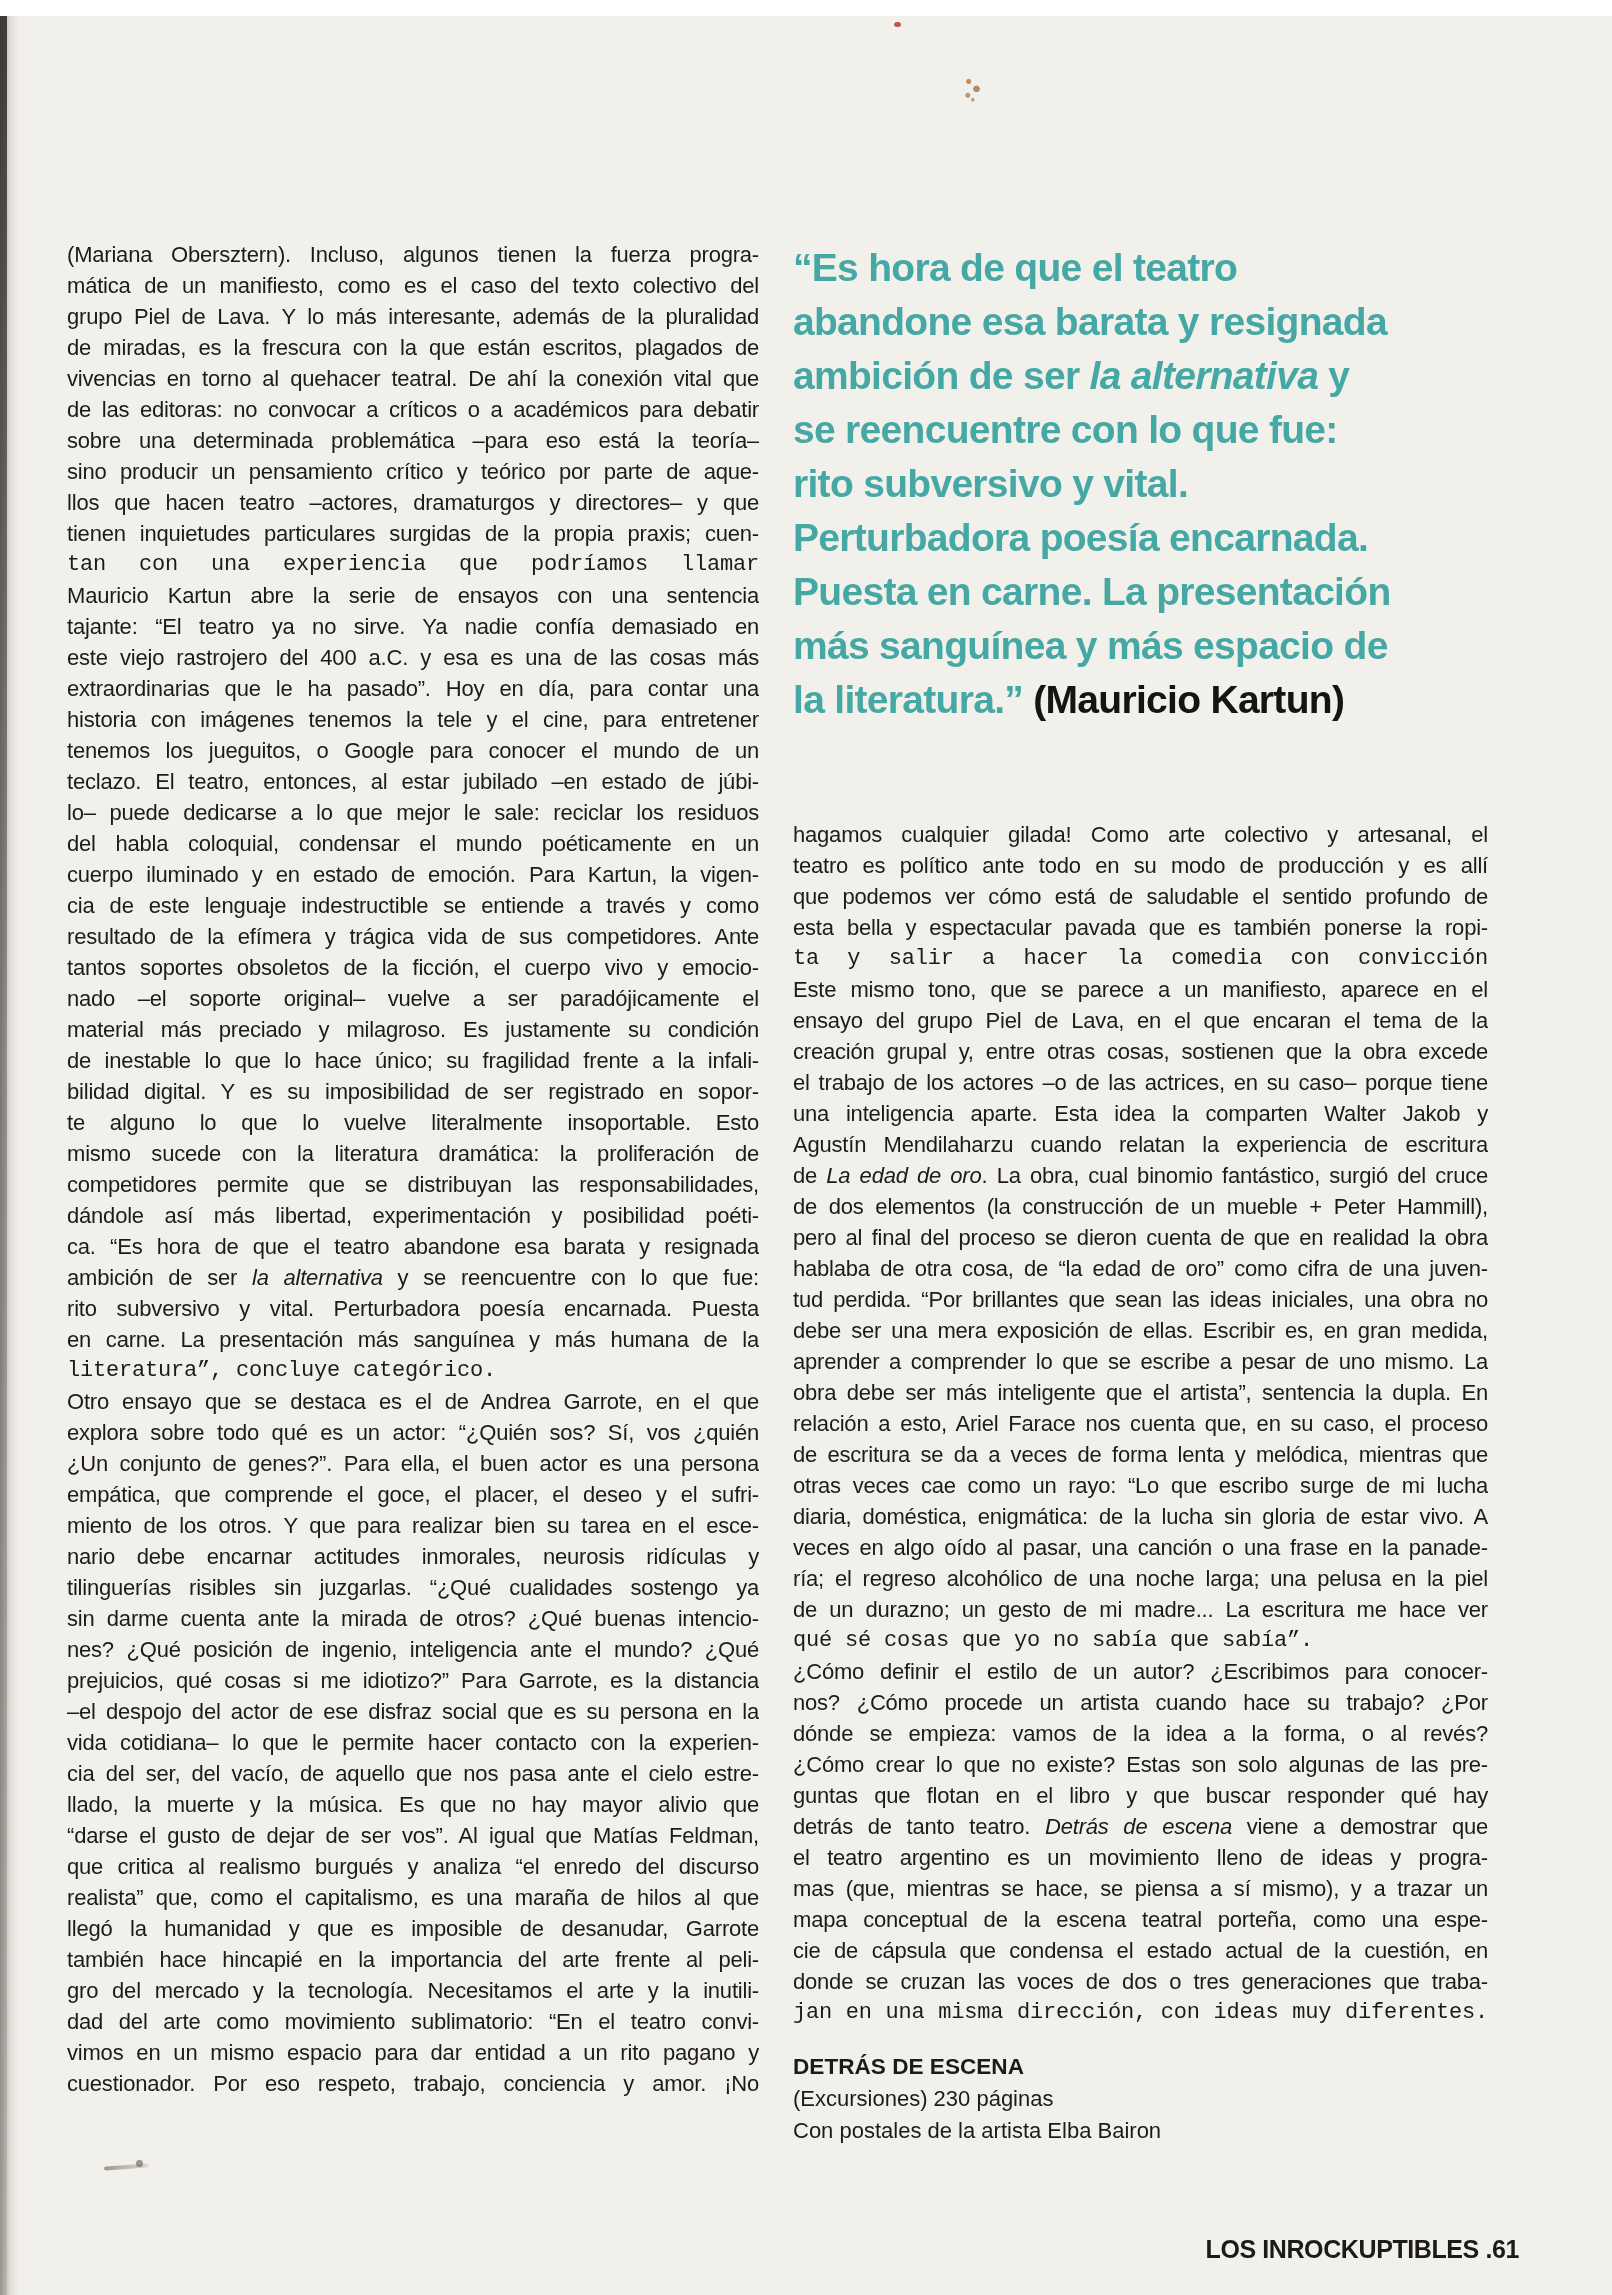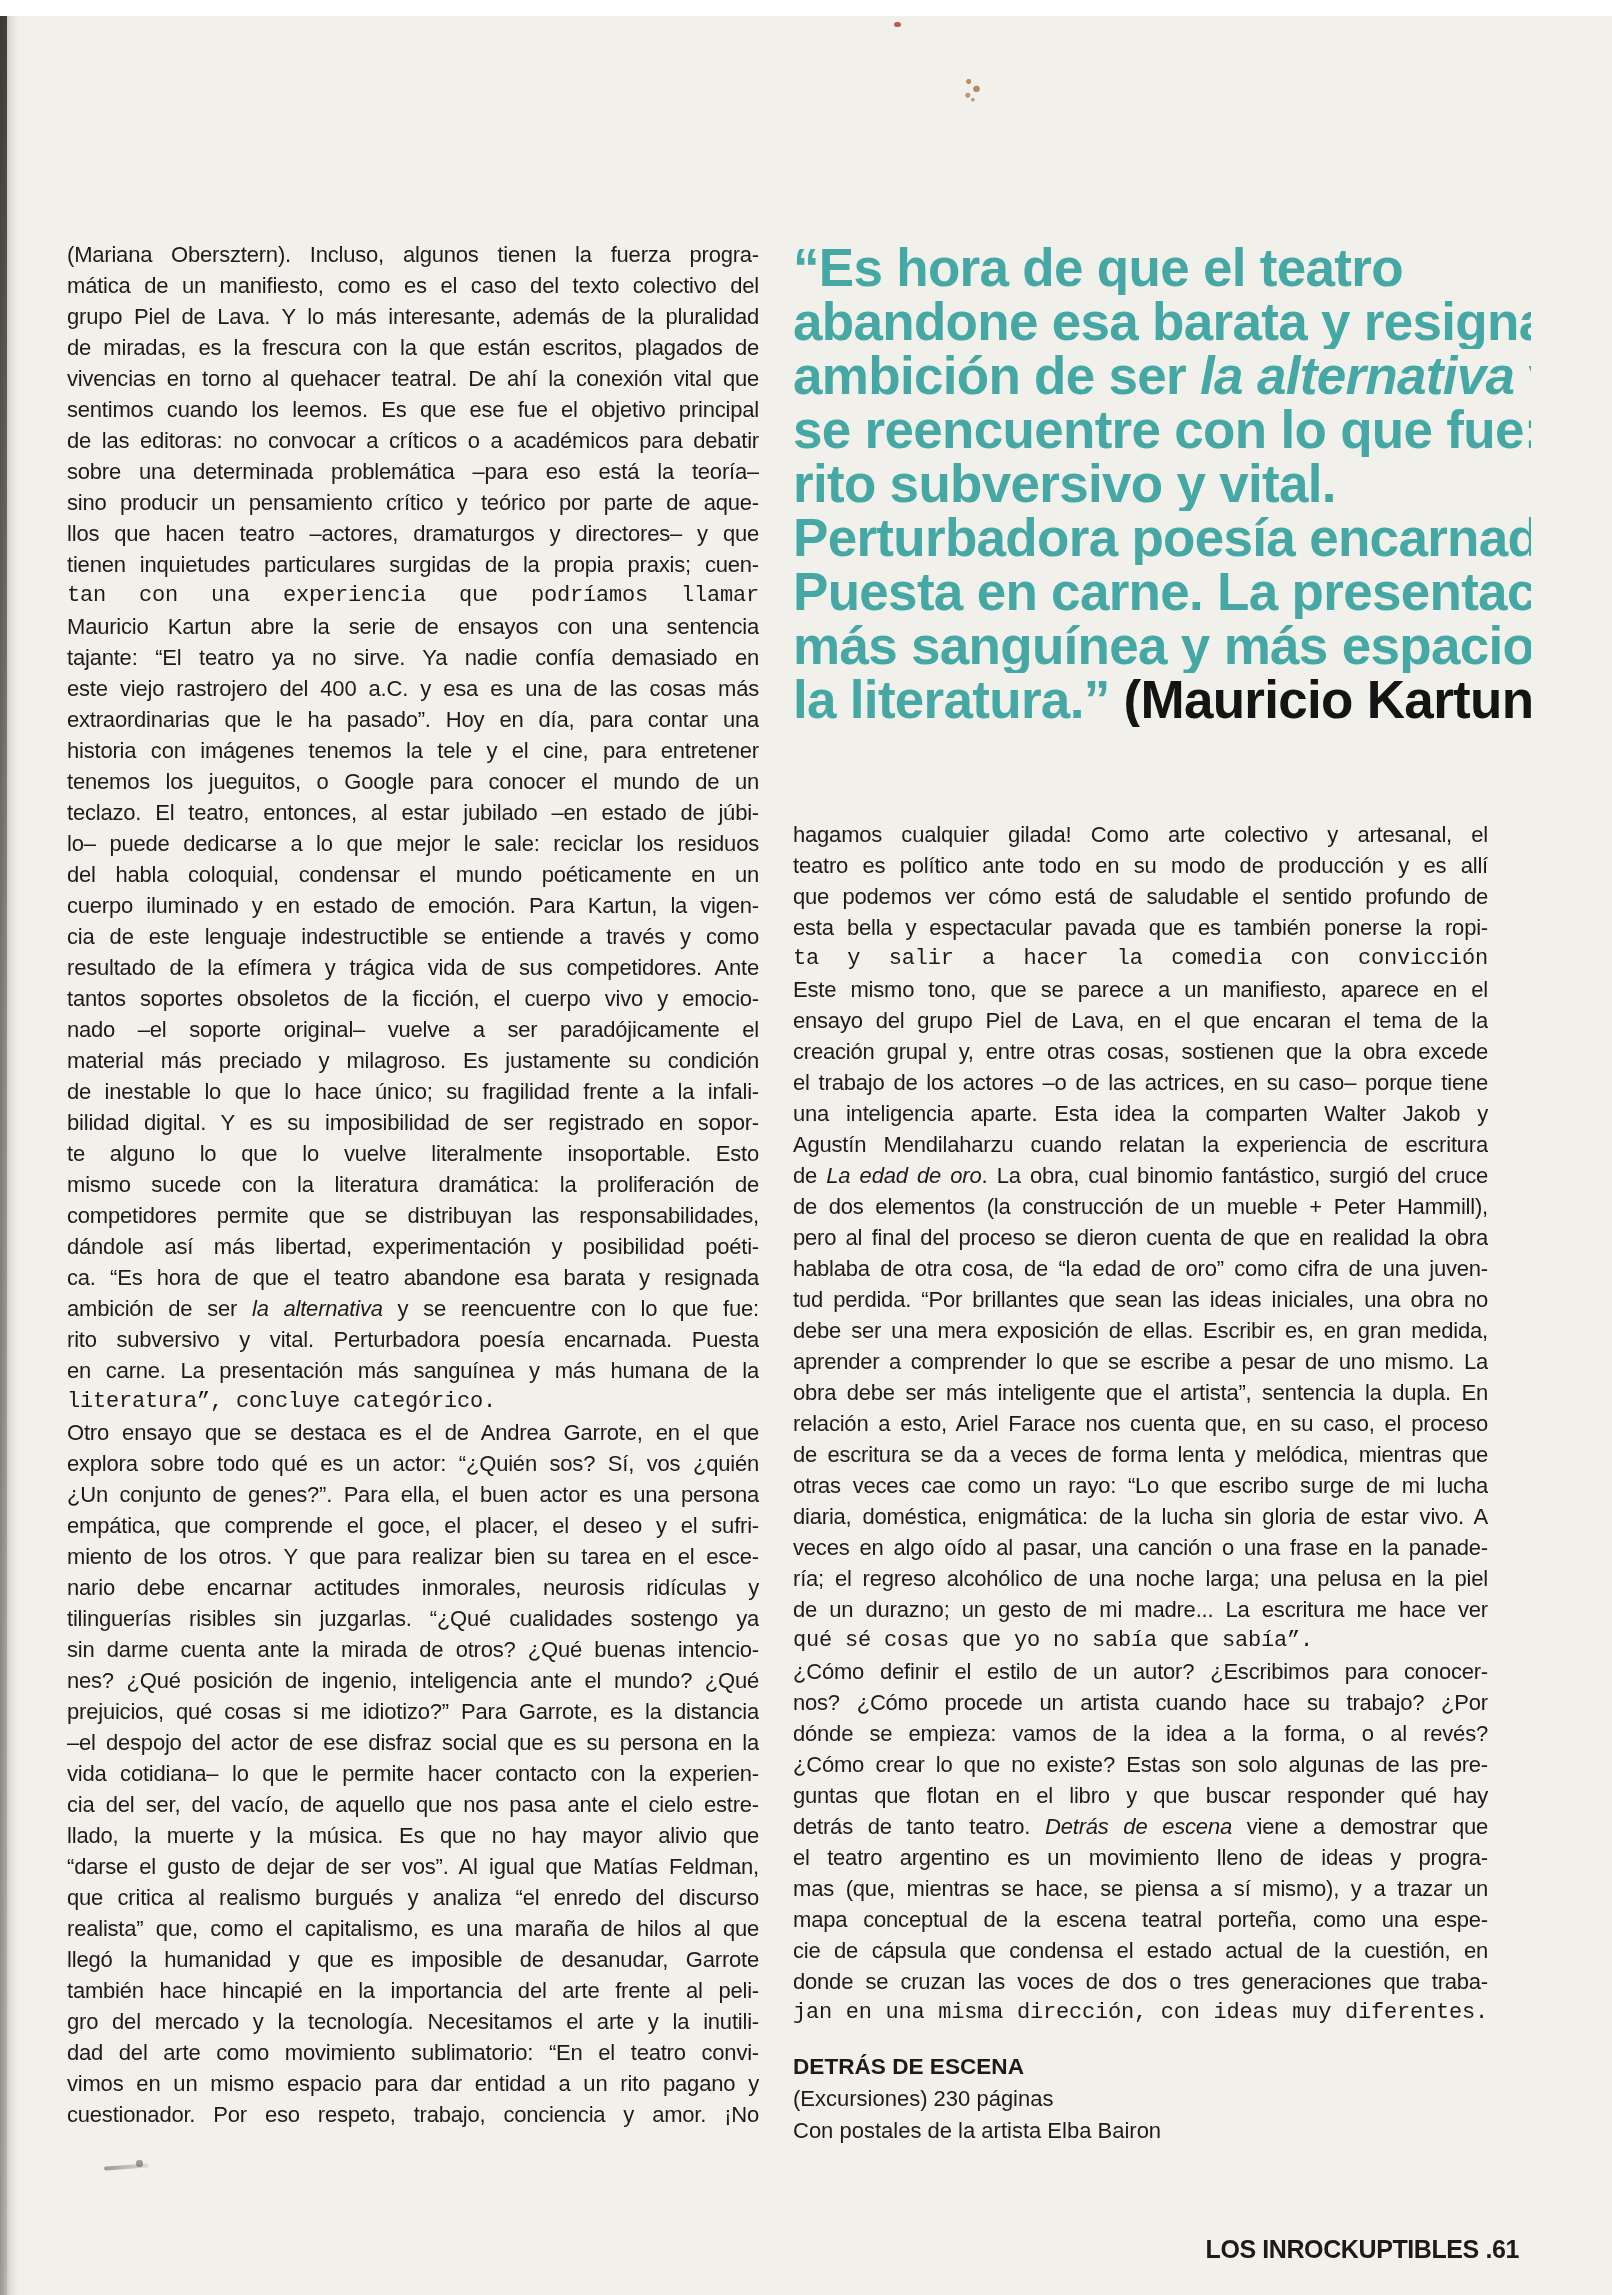--- a/index.html
+++ b/index.html
@@ -29,21 +29,21 @@
   
   .col{position:absolute;font-size:22px;line-height:31px;letter-spacing:-0.2px;}
   .col-left{left:67px;top:223px;width:692px;}
   .col-right{left:793px;top:803px;width:695px;}
   .para{margin:0;}
   .col .line{height:31px;overflow:hidden;text-align:justify;text-align-last:justify;}
   .col .line.end{text-align-last:left;font-family:Liberation Mono, monospace;}
 
   
   .quote{position:absolute;left:793px;top:225px;width:738px;
-    font-weight:bold;font-size:53px;line-height:54px;letter-spacing:-0.7px;}
+    font-weight:bold;font-size:39px;line-height:54px;letter-spacing:-0.7px;}
   .quote .qline{height:54px;overflow:hidden;white-space:nowrap;}
   .quote .attr{font-weight:bold;}
 
   
   .book{position:absolute;left:793px;top:2035px;width:695px;font-size:22px;line-height:32px;}
   .book .title{font-weight:bold;font-size:22.6px;letter-spacing:0;}
 
   
   .footer{position:absolute;left:793px;top:2219px;width:726px;text-align:right;
     font-weight:bold;font-size:25px;letter-spacing:-0.4px;}
@@ -62,21 +62,20 @@
   <div class="artifact artifact-pencil"></div>
   <div class="artifact artifact-pencil-dot"></div>
 
   <div class="col col-left">
       <div class="para">
         <div class="line">(Mariana Obersztern). Incluso, algunos tienen la fuerza progra-</div>
         <div class="line">mática de un manifiesto, como es el caso del texto colectivo del</div>
         <div class="line">grupo Piel de Lava. Y lo más interesante, además de la pluralidad</div>
         <div class="line">de miradas, es la frescura con la que están escritos, plagados de</div>
         <div class="line">vivencias en torno al quehacer teatral. De ahí la conexión vital que</div>
-        <div class="line">sentimos cuando los leemos. Es que ese fue el objetivo principal</div>
         <div class="line">de las editoras: no convocar a críticos o a académicos para debatir</div>
         <div class="line">sobre una determinada problemática –para eso está la teoría–</div>
         <div class="line">sino producir un pensamiento crítico y teórico por parte de aque-</div>
         <div class="line">llos que hacen teatro –actores, dramaturgos y directores– y que</div>
         <div class="line">tienen inquietudes particulares surgidas de la propia praxis; cuen-</div>
         <div class="line end">tan con una experiencia que podríamos llamar “visceral”.</div>
       </div>
       <div class="para">
         <div class="line">Mauricio Kartun abre la serie de ensayos con una sentencia</div>
         <div class="line">tajante: “El teatro ya no sirve. Ya nadie confía demasiado en</div>

